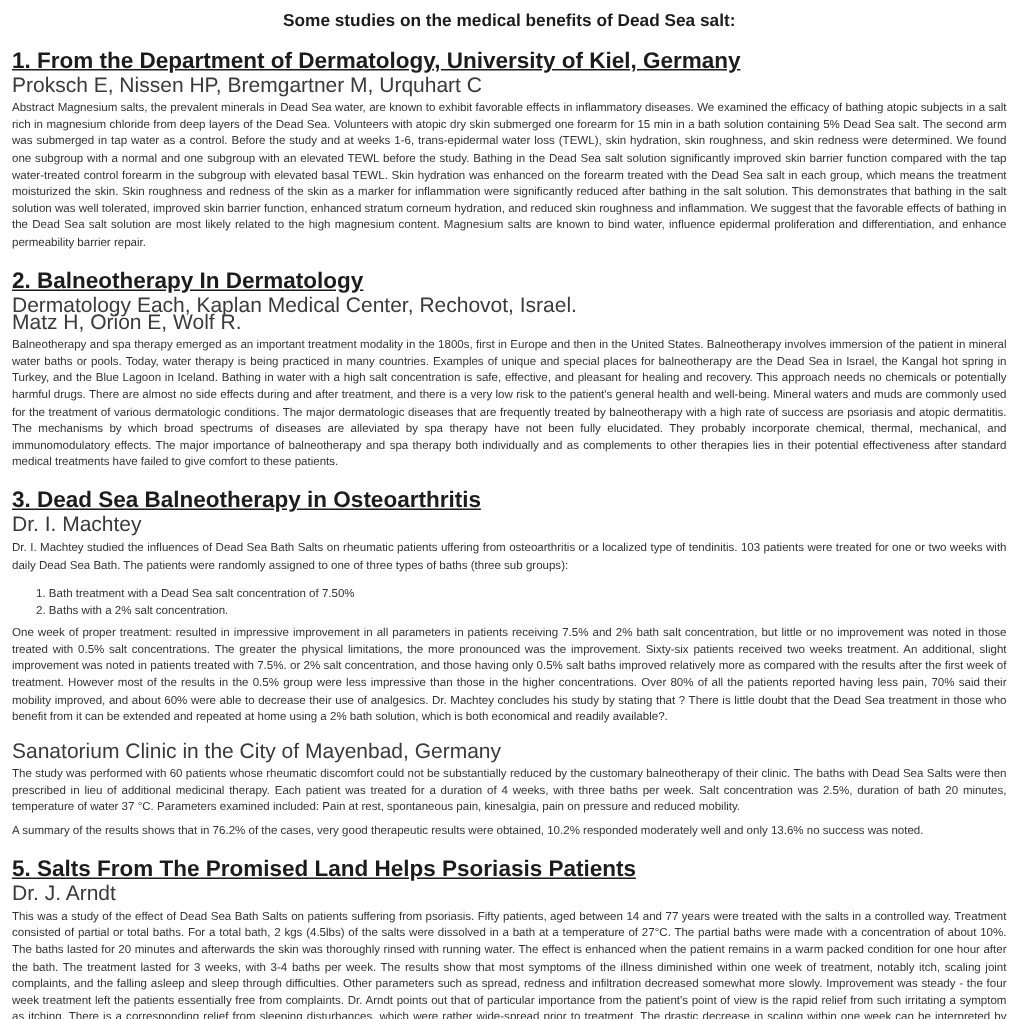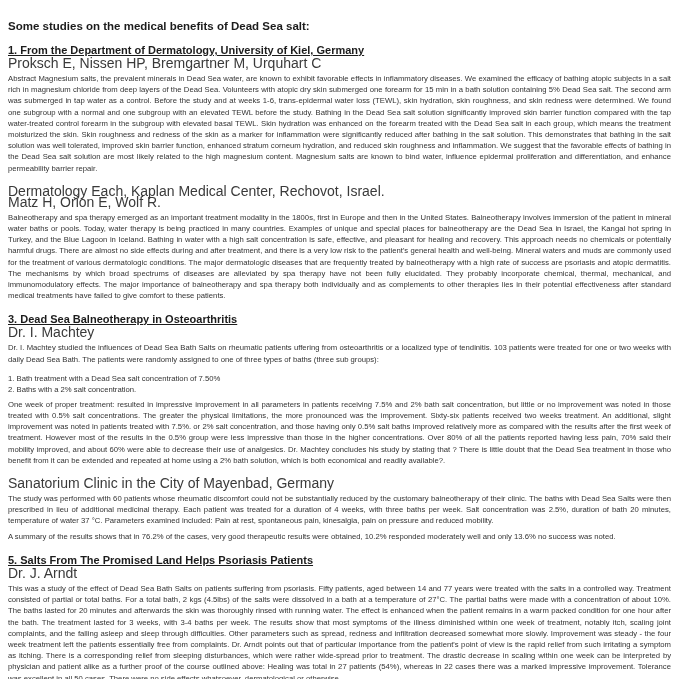--- a/index.html
+++ b/index.html
@@ -12,46 +12,47 @@
     width: 679px;
     min-height: 679px;
     padding: 6px 8px 6px 8px;
     font-family: "Liberation Sans", "DejaVu Sans", sans-serif;
     color: #2e2e2e;
   }
   .doc-title {
     font-size: 11.5px;
     font-weight: bold;
     color: #1c1c1c;
-    margin: 14px 0 12px 0;
+    margin: 2px 0 12px 0;
+    text-align: center;
   }
   .section {
     margin: 0 0 12px 0;
   }
   .sec-heading {
-    font-size: 11px;
+    font-size: 15px;
     font-weight: bold;
     text-decoration: underline;
     color: #1c1c1c;
     margin: 0 0 2px 0;
   }
   .meta-line {
     font-size: 14px;
     line-height: 11px;
     color: #3a3a3a;
   }
   .para {
     font-size: 7.7px;
     line-height: 11.2px;
     text-align: justify;
     color: #333333;
     margin: 4px 0 0 0;
   }
   .sub-list {
-    margin: 8px 0 0 0;
+    margin: 8px 0 0 16px;
   }
   .sub-list .list-line {
     font-size: 7.7px;
     line-height: 11px;
     color: #333333;
   }
 </style>
 </head>
 <body>
 
@@ -59,20 +60,21 @@
 
   <div class="doc-title">Some studies on the medical benefits of Dead Sea salt:</div>
 
   <div class="section">
     <div class="sec-heading">1. From the Department of Dermatology, University of Kiel, Germany</div>
     <div class="meta-line">Proksch E, Nissen HP, Bremgartner M, Urquhart C</div>
     <p class="para">Abstract Magnesium salts, the prevalent minerals in Dead Sea water, are known to exhibit favorable effects in inflammatory diseases. We examined the efficacy of bathing atopic subjects in a salt rich in magnesium chloride from deep layers of the Dead Sea. Volunteers with atopic dry skin submerged one forearm for 15 min in a bath solution containing 5% Dead Sea salt. The second arm was submerged in tap water as a control. Before the study and at weeks 1-6, trans-epidermal water loss (TEWL), skin hydration, skin roughness, and skin redness were determined. We found one subgroup with a normal and one subgroup with an elevated TEWL before the study. Bathing in the Dead Sea salt solution significantly improved skin barrier function compared with the tap water-treated control forearm in the subgroup with elevated basal TEWL. Skin hydration was enhanced on the forearm treated with the Dead Sea salt in each group, which means the treatment moisturized the skin. Skin roughness and redness of the skin as a marker for inflammation were significantly reduced after bathing in the salt solution. This demonstrates that bathing in the salt solution was well tolerated, improved skin barrier function, enhanced stratum corneum hydration, and reduced skin roughness and inflammation. We suggest that the favorable effects of bathing in the Dead Sea salt solution are most likely related to the high magnesium content. Magnesium salts are known to bind water, influence epidermal proliferation and differentiation, and enhance permeability barrier repair.</p>
   </div>
 
   <div class="section">
+    <div class="sec-heading">2. Balneotherapy In Dermatology</div>
     <div class="meta-line">Dermatology Each, Kaplan Medical Center, Rechovot, Israel.</div>
     <div class="meta-line">Matz H, Orion E, Wolf R.</div>
     <p class="para">Balneotherapy and spa therapy emerged as an important treatment modality in the 1800s, first in Europe and then in the United States. Balneotherapy involves immersion of the patient in mineral water baths or pools. Today, water therapy is being practiced in many countries. Examples of unique and special places for balneotherapy are the Dead Sea in Israel, the Kangal hot spring in Turkey, and the Blue Lagoon in Iceland. Bathing in water with a high salt concentration is safe, effective, and pleasant for healing and recovery. This approach needs no chemicals or potentially harmful drugs. There are almost no side effects during and after treatment, and there is a very low risk to the patient's general health and well-being. Mineral waters and muds are commonly used for the treatment of various dermatologic conditions. The major dermatologic diseases that are frequently treated by balneotherapy with a high rate of success are psoriasis and atopic dermatitis. The mechanisms by which broad spectrums of diseases are alleviated by spa therapy have not been fully elucidated. They probably incorporate chemical, thermal, mechanical, and immunomodulatory effects. The major importance of balneotherapy and spa therapy both individually and as complements to other therapies lies in their potential effectiveness after standard medical treatments have failed to give comfort to these patients.</p>
   </div>
 
   <div class="section">
     <div class="sec-heading">3. Dead Sea Balneotherapy in Osteoarthritis</div>
     <div class="meta-line">Dr. I. Machtey</div>
     <p class="para">Dr. I. Machtey studied the influences of Dead Sea Bath Salts on rheumatic patients uffering from osteoarthritis or a localized type of tendinitis. 103 patients were treated for one or two weeks with daily Dead Sea Bath. The patients were randomly assigned to one of three types of baths (three sub groups):</p>
     <div class="sub-list">

